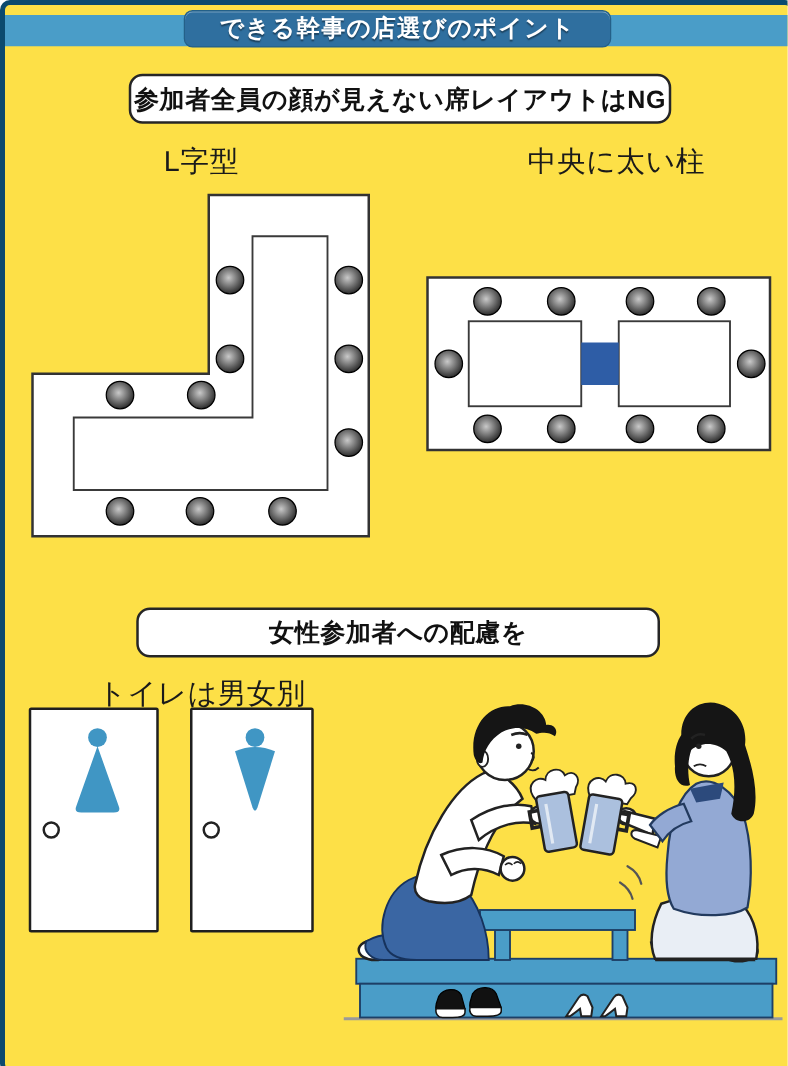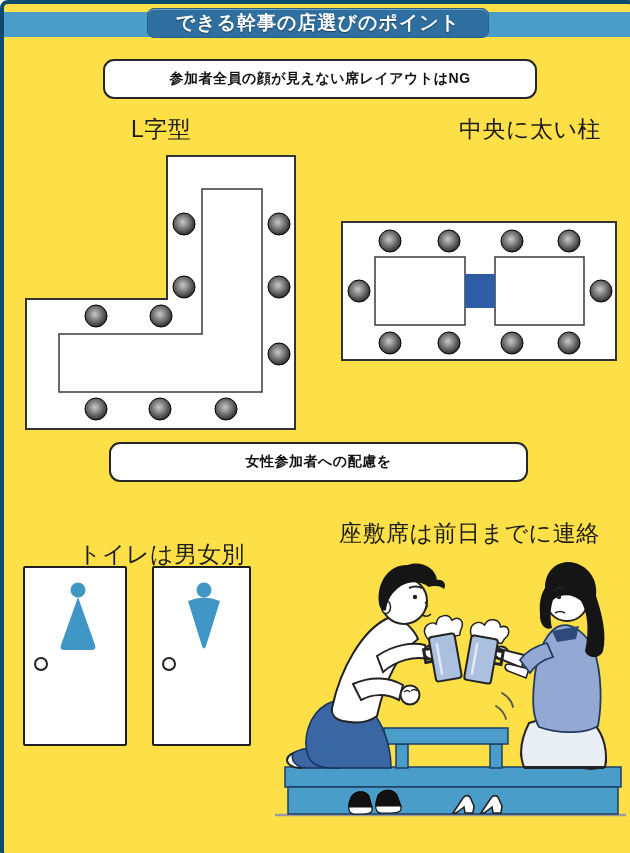--- a/index.html
+++ b/index.html
@@ -15,29 +15,29 @@
     position:absolute;left:50%;top:4px;transform:translateX(-50%);
     width:340px;height:28px;background:#2f6f9f;border:1px solid #246088;
     border-radius:7px;box-shadow:inset 0 1px 0 rgba(255,255,255,.35);
     color:#fff;font-weight:bold;font-size:19px;letter-spacing:1px;
     display:flex;align-items:center;justify-content:center;
     text-shadow:0 1px 1px rgba(0,0,0,.4);
   }
   .rule-box{
     position:absolute;background:#fff;border:2px solid #262626;border-radius:11px;
     display:flex;align-items:center;justify-content:center;
-    font-size:14px;font-weight:bold;color:#111;letter-spacing:.5px;
+    font-size:20px;font-weight:bold;color:#111;letter-spacing:.5px;
   }
   .rule-box.one{left:99px;top:55px;width:430px;height:36px;}
-  .rule-box.two{left:105px;top:438px;width:415px;height:36px;}
+  .rule-box.two{left:105px;top:482px;width:415px;height:36px;}
   .sub-label{
     position:absolute;font-size:23px;font-weight:500;color:#1a1a1a;letter-spacing:.5px;
   }
   .lab-l{left:127px;top:110px;}
-  .lab-pillar{left:418px;top:110px;margin-left:37px;}
+  .lab-pillar{left:418px;top:110px;}
   .lab-toilet{left:74px;top:514px;margin-top:21px;}
   .lab-zashiki{left:335px;top:514px;}
   svg{position:absolute;display:block;}
   .svg-l{left:10px;top:140px;}
   .svg-pillar{left:330px;top:210px;}
   .svg-zashiki{left:268px;top:552px;}
   .door{
     position:absolute;top:562px;background:#fff;border:2px solid #1f1f1f;border-radius:2px;
   }
   .door.female{left:19px;width:100px;height:176px;}
@@ -101,21 +101,20 @@
       <circle cx="267" cy="77" r="11" fill="url(#ball2)" stroke="#000"></circle>
       <circle cx="56" cy="129" r="11" fill="url(#ball2)" stroke="#000"></circle>
       <circle cx="115" cy="129" r="11" fill="url(#ball2)" stroke="#000"></circle>
       <circle cx="178" cy="129" r="11" fill="url(#ball2)" stroke="#000"></circle>
       <circle cx="235" cy="129" r="11" fill="url(#ball2)" stroke="#000"></circle>
     </g>
   </svg>
 
   <div class="rule-box two">女性参加者への配慮を</div>
   <div class="sub-label lab-toilet">トイレは男女別</div>
-  <div class="sub-label lab-zashiki">座敷席は前日までに連絡</div>
 
   <div class="door female">
     <svg width="100" height="176" viewBox="0 0 100 176">
       <circle cx="53" cy="22" r="7.5" fill="#4096c4"></circle>
       <path d="M53,29 L70,77 Q72,82 66,82 L40,82 Q34,82 36,77 Z" fill="#4096c4"></path>
       <circle cx="16" cy="96" r="6" fill="#fff" stroke="#222" stroke-width="2"></circle>
     </svg>
   </div>
   <div class="door male">
     <svg width="95" height="176" viewBox="0 0 95 176">

